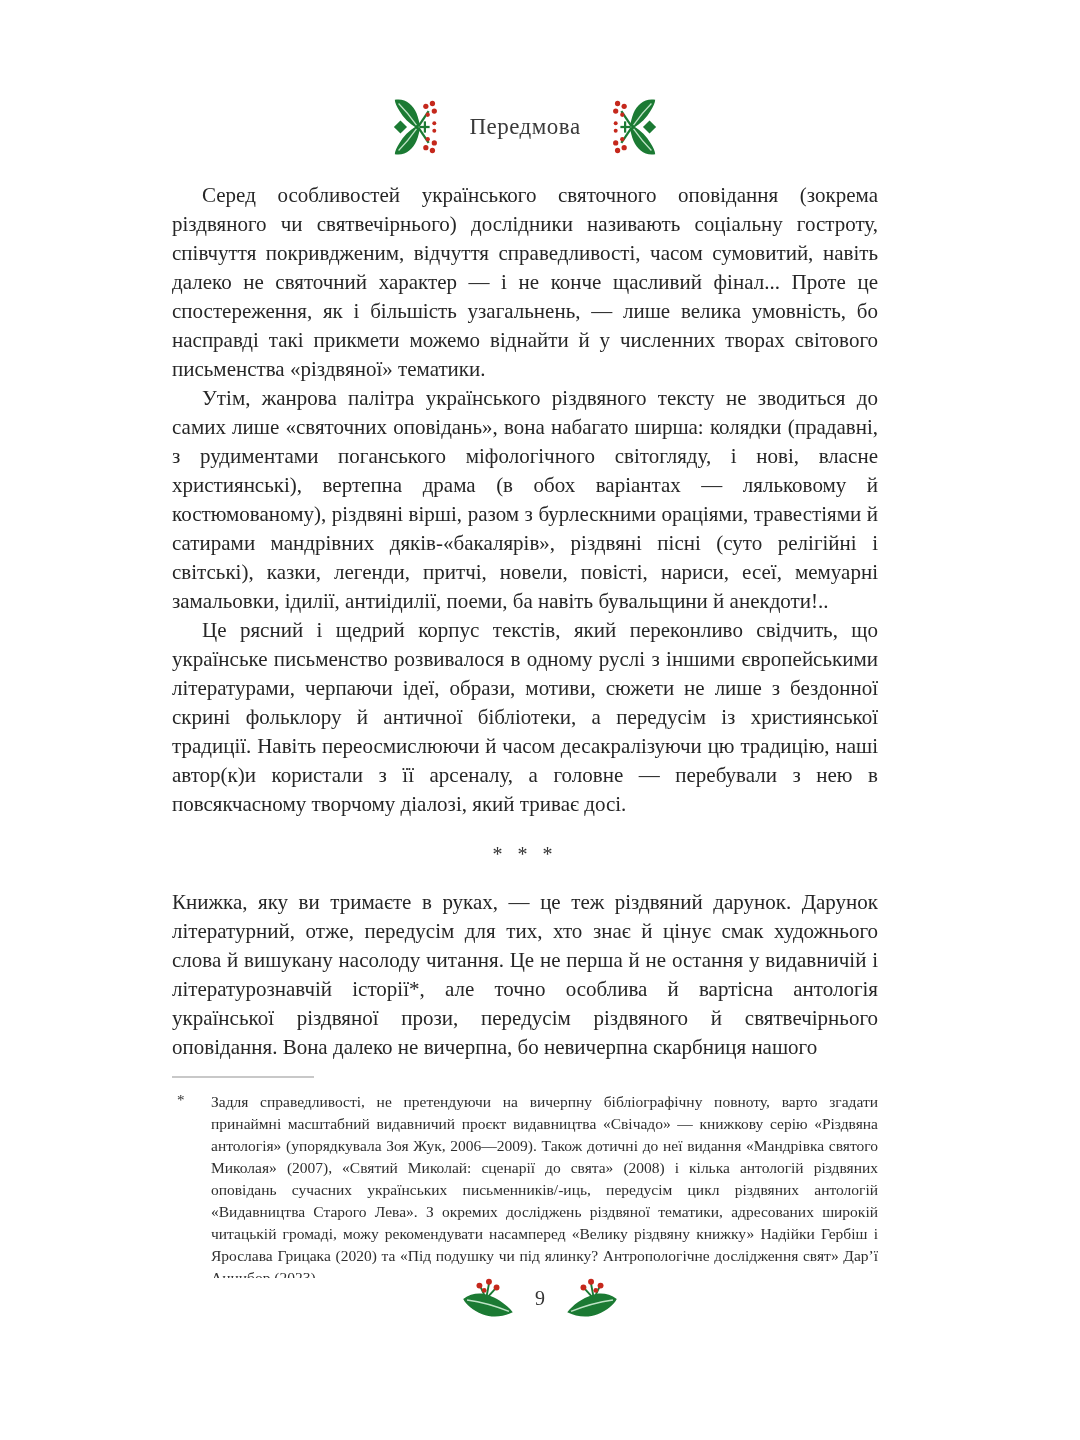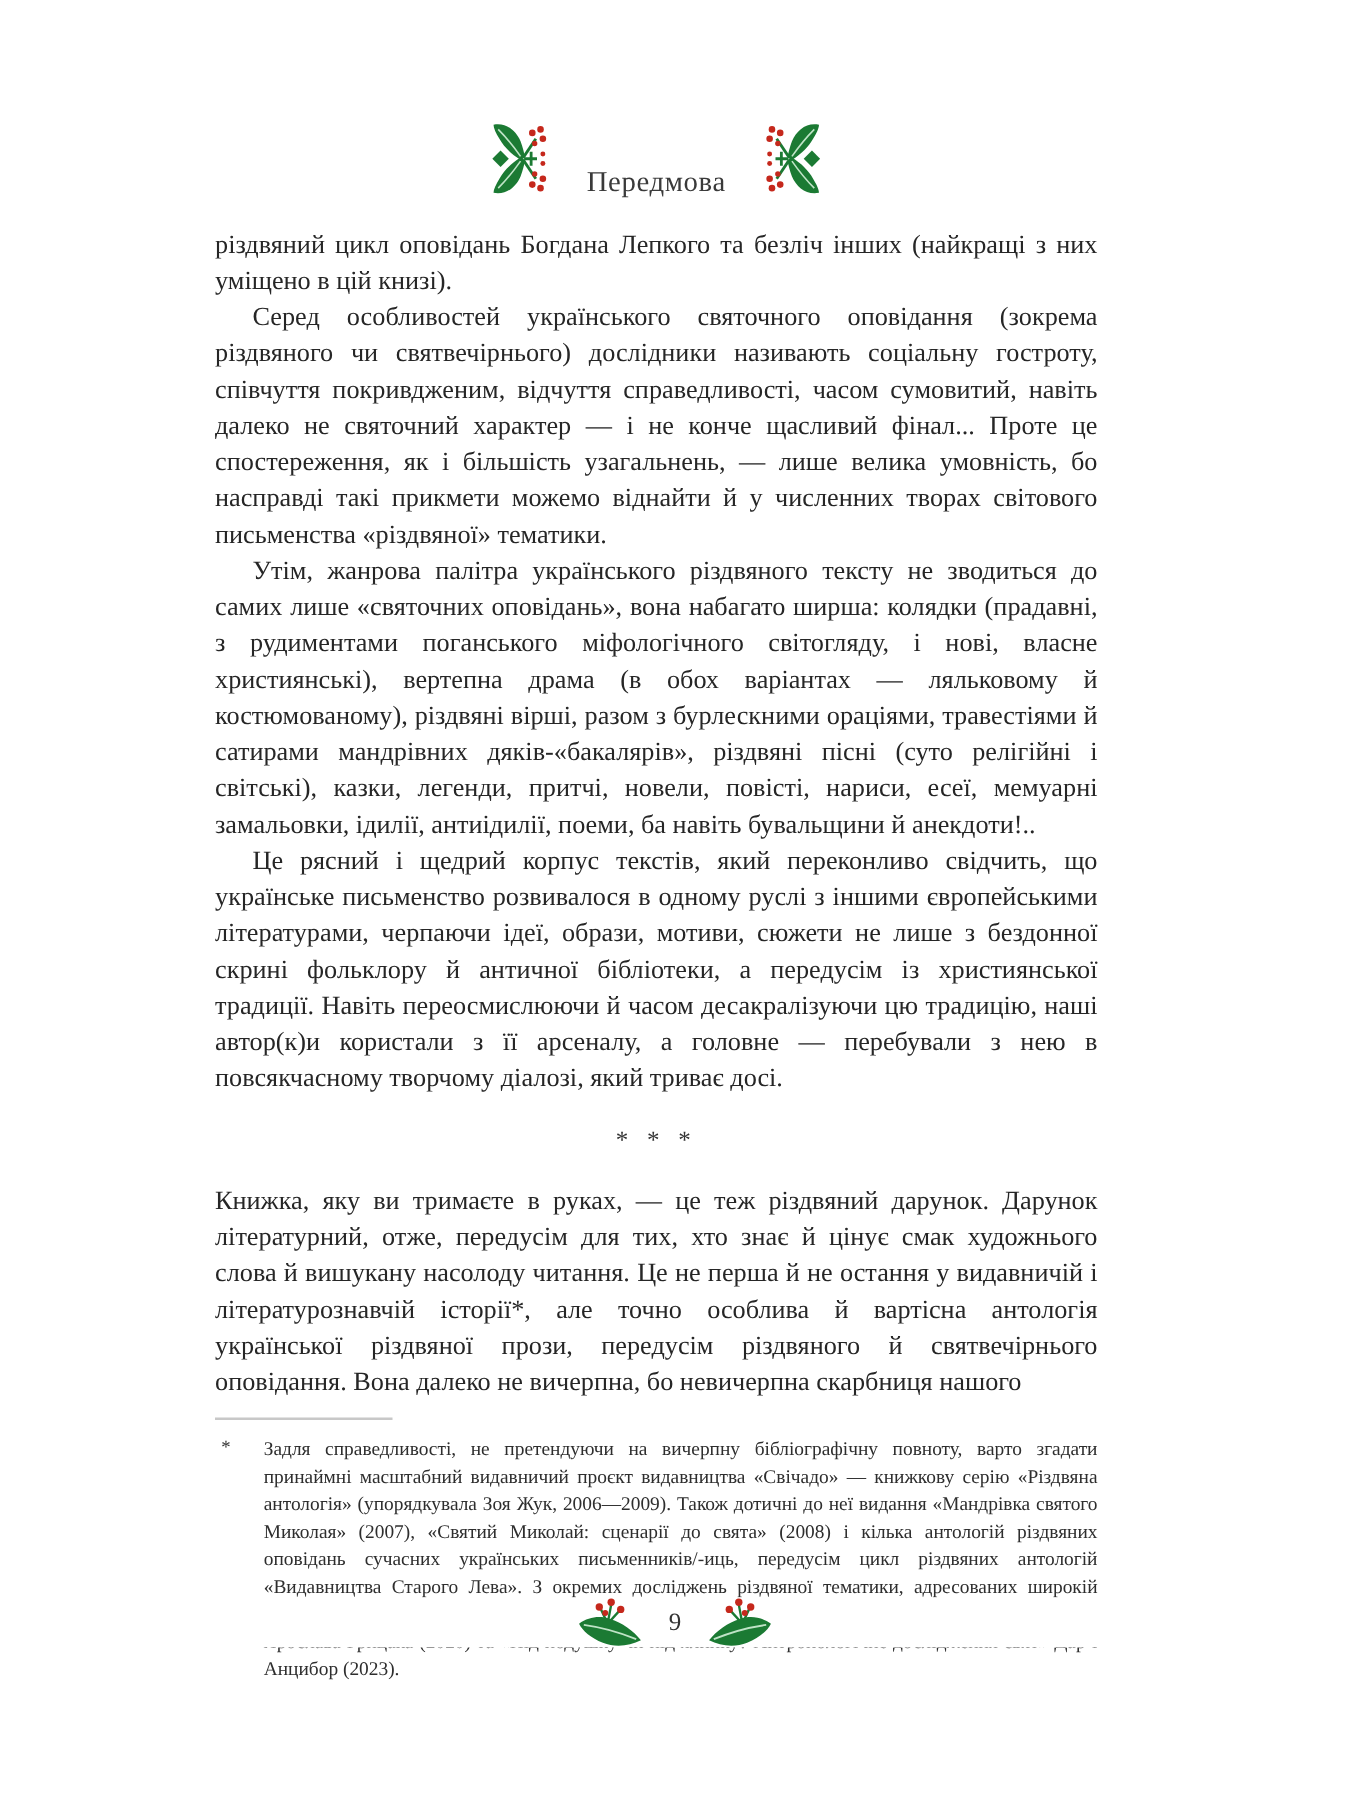--- a/index.html
+++ b/index.html
@@ -7,21 +7,21 @@
     width:1080px; height:1440px;
     background:#ffffff;
     font-family:"Liberation Serif", serif;
     color:#262626;
   }
   .page { position:relative; width:1080px; height:1440px; overflow:hidden; background:#ffffff; }
 
   .header-row {
     padding-top:95px;
     width:706px; margin-left:172px;
-    display:flex; justify-content:center; align-items:flex-end; gap:30px;
+    display:flex; justify-content:center; align-items:center; gap:30px;
   }
   .chapter-title { font-size:23px; color:#3a3a3a; letter-spacing:0.5px; }
 
   .orn { width:47px; height:64px; display:block; }
   .sprig { width:54px; height:40px; display:block; }
 
   .content { width:706px; margin-left:172px; margin-top:22px; }
   p.body {
     font-size:21px; line-height:29px;
     text-align:justify; margin:0;
@@ -111,21 +111,20 @@
           <circle cx="45" cy="49" r="2.8"></circle>
             <circle cx="38" cy="45" r="2.3"></circle>
           <circle cx="45" cy="28" r="2.1"></circle>
             <circle cx="45" cy="36" r="2.1"></circle>
         </g>
       </g>
     </svg>
   </div>
 
   <div class="content">
-    <p class="body">різдвяний цикл оповідань Богдана Лепкого та безліч інших (найкращі з них уміщено в цій книзі).</p>
     <p class="body ind">Серед особливостей українського святочного оповідання (зокрема різдвяного чи святвечірнього) дослідники називають соціальну гостроту, співчуття покривдженим, відчуття справедливості, часом сумовитий, навіть далеко не святочний характер — і не конче щасливий фінал... Проте це спостереження, як і більшість узагальнень, — лише велика умовність, бо насправді такі прикмети можемо віднайти й у численних творах світового письменства «різдвяної» тематики.</p>
     <p class="body ind">Утім, жанрова палітра українського різдвяного тексту не зводиться до самих лише «святочних оповідань», вона набагато ширша: колядки (прадавні, з рудиментами поганського міфологічного світогляду, і нові, власне християнські), вертепна драма (в обох варіантах — ляльковому й костюмованому), різдвяні вірші, разом з бурлескними ораціями, травестіями й сатирами мандрівних дяків-«бакалярів», різдвяні пісні (суто релігійні і світські), казки, легенди, притчі, новели, повісті, нариси, есеї, мемуарні замальовки, ідилії, антиідилії, поеми, ба навіть бувальщини й анекдоти!..</p>
     <p class="body ind">Це рясний і щедрий корпус текстів, який переконливо свідчить, що українське письменство розвивалося в одному руслі з іншими європейськими літературами, черпаючи ідеї, образи, мотиви, сюжети не лише з бездонної скрині фольклору й античної бібліотеки, а передусім із християнської традиції. Навіть переосмислюючи й часом десакралізуючи цю традицію, наші автор(к)и користали з її арсеналу, а головне — перебували з нею в повсякчасному творчому діалозі, який триває досі.</p>
 
     <div class="section-break">* * *</div>
 
     <p class="body">Книжка, яку ви тримаєте в руках, — це теж різдвяний дарунок. Дарунок літературний, отже, передусім для тих, хто знає й цінує смак художнього слова й вишукану насолоду читання. Це не перша й не остання у видавничій і літературознавчій історії*, але точно особлива й вартісна антологія української різдвяної прози, передусім різдвяного й святвечірнього оповідання. Вона далеко не вичерпна, бо невичерпна скарбниця нашого</p>
 
     <div class="footnote-block">
       <div class="fn-rule"></div>

